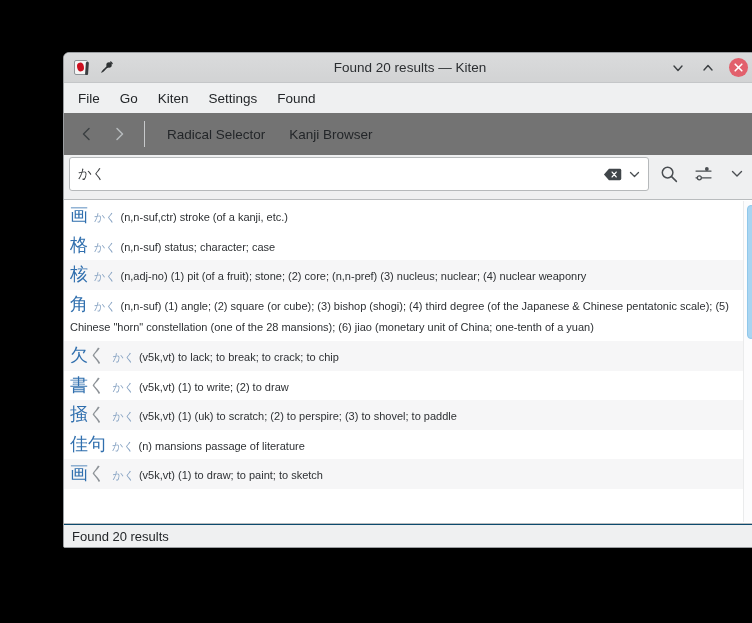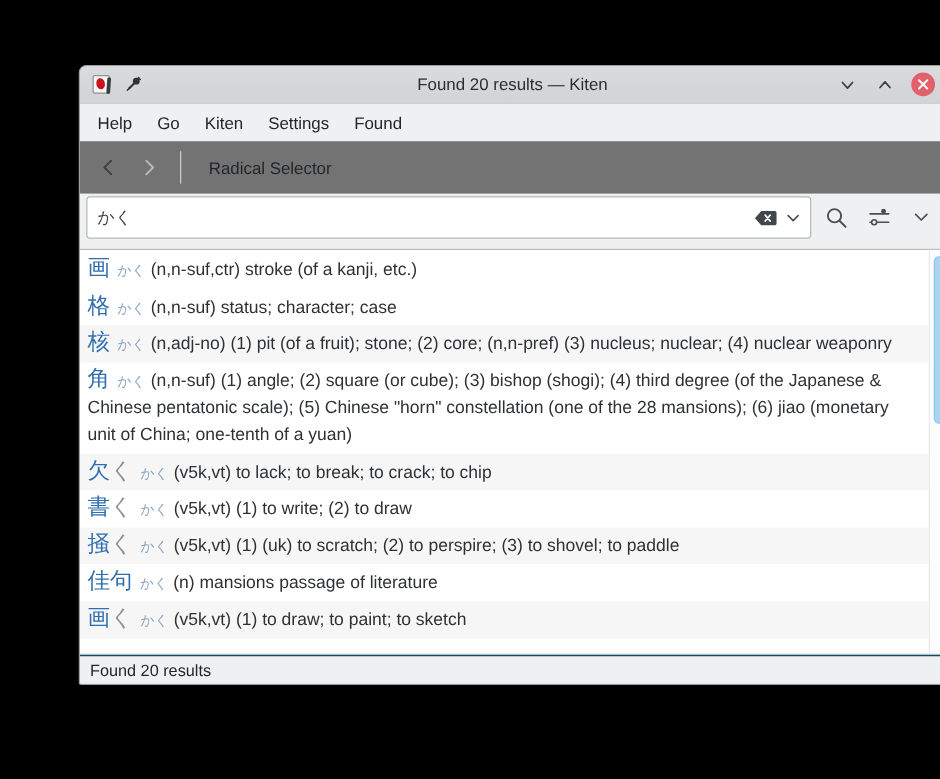--- a/index.html
+++ b/index.html
@@ -76,21 +76,21 @@
     border-top:1px solid #b9bcbe; border-bottom:1px solid #b9bcbe;
   }
   .rows{position:absolute; left:0; top:1px; right:13px;}
   .row{
     padding:4px 8px 4px 6px; line-height:1.35; cursor:default;
   }
   .row.alt{background:#f6f6f7;}
   .k{color:var(--kanji); font-size:18px; line-height:1.1;}
   .okuri{color:var(--okurigana); font-size:18px; line-height:1.1;}
   .reading{color:var(--reading); font-size:11px; margin-left:6px;}
-  .def{color:#2e3134; font-size:14px; margin-left:4px;}
+  .def{color:#2e3134; font-size:11px; margin-left:4px;}
   
   .scrollbar{
     position:absolute; top:1px; right:0; bottom:1px; width:13px;
     background:#fcfcfd; border-left:1px solid #eaebec;
   }
   .thumb{
     position:absolute; left:2.5px; top:4px; width:8px; height:134px;
     background:var(--accent-scrollbar); border:1px solid #8fc7ea; border-radius:5px;
   }
   
@@ -139,40 +139,41 @@
       <span class="closebtn">
         <svg width="11" height="11" viewBox="0 0 11 11" stroke="#fff" stroke-width="1.6" stroke-linecap="round">
             <line x1="2.2" y1="2.2" x2="8.8" y2="8.8"></line>
             <line x1="8.8" y1="2.2" x2="2.2" y2="8.8"></line>
           </svg>
       </span>
     </div>
   </div>
 
   <div class="menubar">
-    <span class="menu-item">Help</span>
+    <span class="menu-item">File</span>
     <span class="menu-item">Go</span>
     <span class="menu-item">Kiten</span>
     <span class="menu-item">Settings</span>
     <span class="menu-item">Found</span>
   </div>
 
   <div class="toolbar">
     <span class="navbtn">
       <svg width="18" height="18" viewBox="0 0 18 18" fill="none" stroke="#3c4043" stroke-width="1.5" stroke-linecap="round" stroke-linejoin="round">
           <polyline points="11,3.5 5.5,9 11,14.5"></polyline>
         </svg>
     </span>
     <span class="navbtn">
       <svg width="18" height="18" viewBox="0 0 18 18" fill="none" stroke="#b7bbbe" stroke-width="1.5" stroke-linecap="round" stroke-linejoin="round">
           <polyline points="7,3.5 12.5,9 7,14.5"></polyline>
         </svg>
     </span>
     <span class="tool-sep"></span>
     <span class="toolbtn">Radical Selector</span>
+    <span class="toolbtn">Kanji Browser</span>
   </div>
 
   <div class="searchrow">
     <div class="search-combo">
       <span class="search-text">かく</span>
       <span class="combo-icons">
         <span>
           <svg width="19" height="13" viewBox="0 0 20 14">
               <path d="M6.2 0.8 H17.8 a1.6 1.6 0 0 1 1.6 1.6 v9.2 a1.6 1.6 0 0 1 -1.6 1.6 H6.2 L0.8 7 Z" fill="#41464a"></path>
               <path d="M9.6 4.4 L14 9.6 M14 4.4 L9.6 9.6" stroke="#fff" stroke-width="1.4" stroke-linecap="round"></path>

